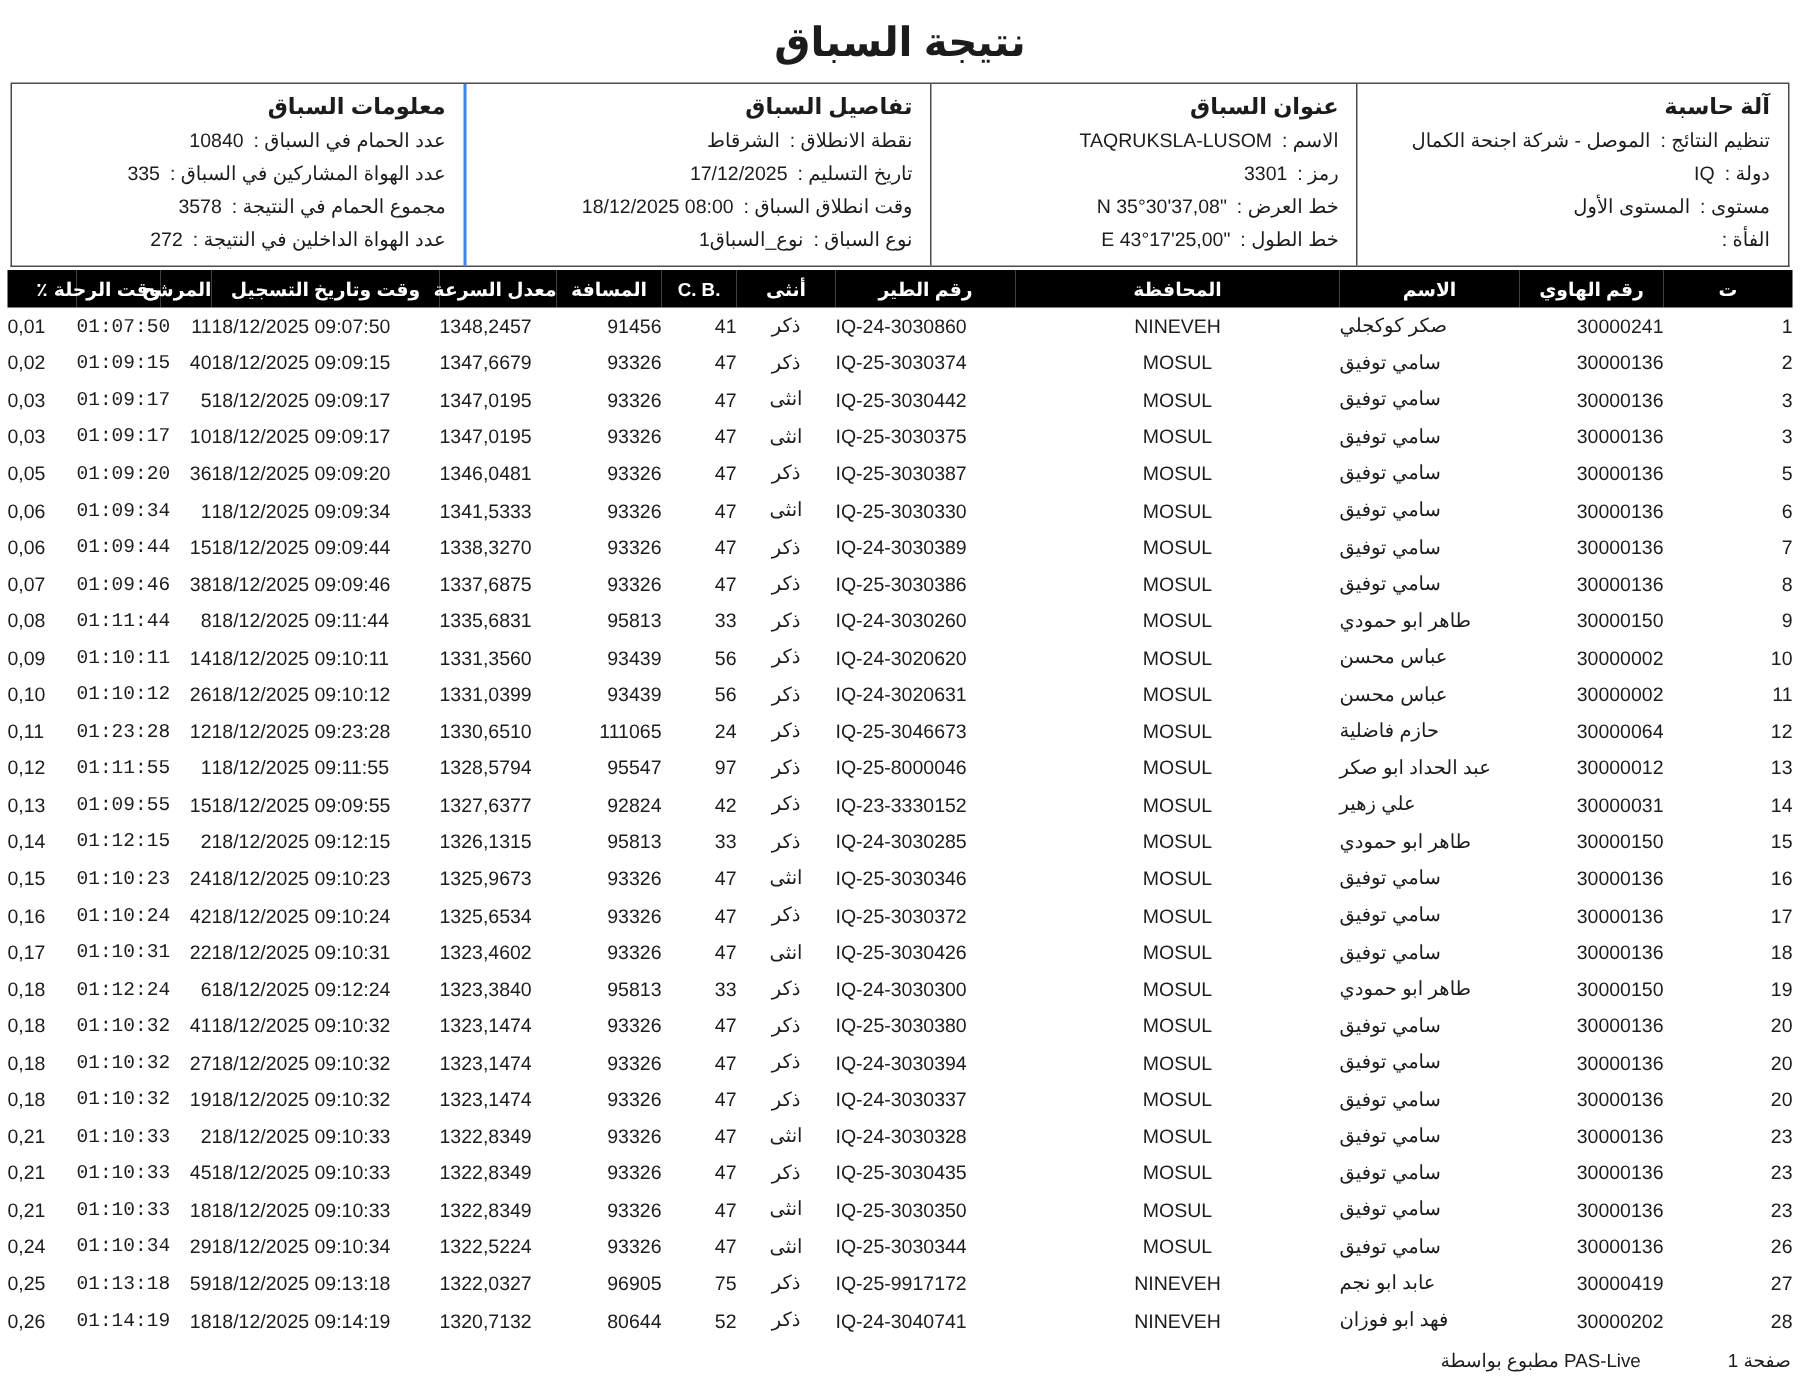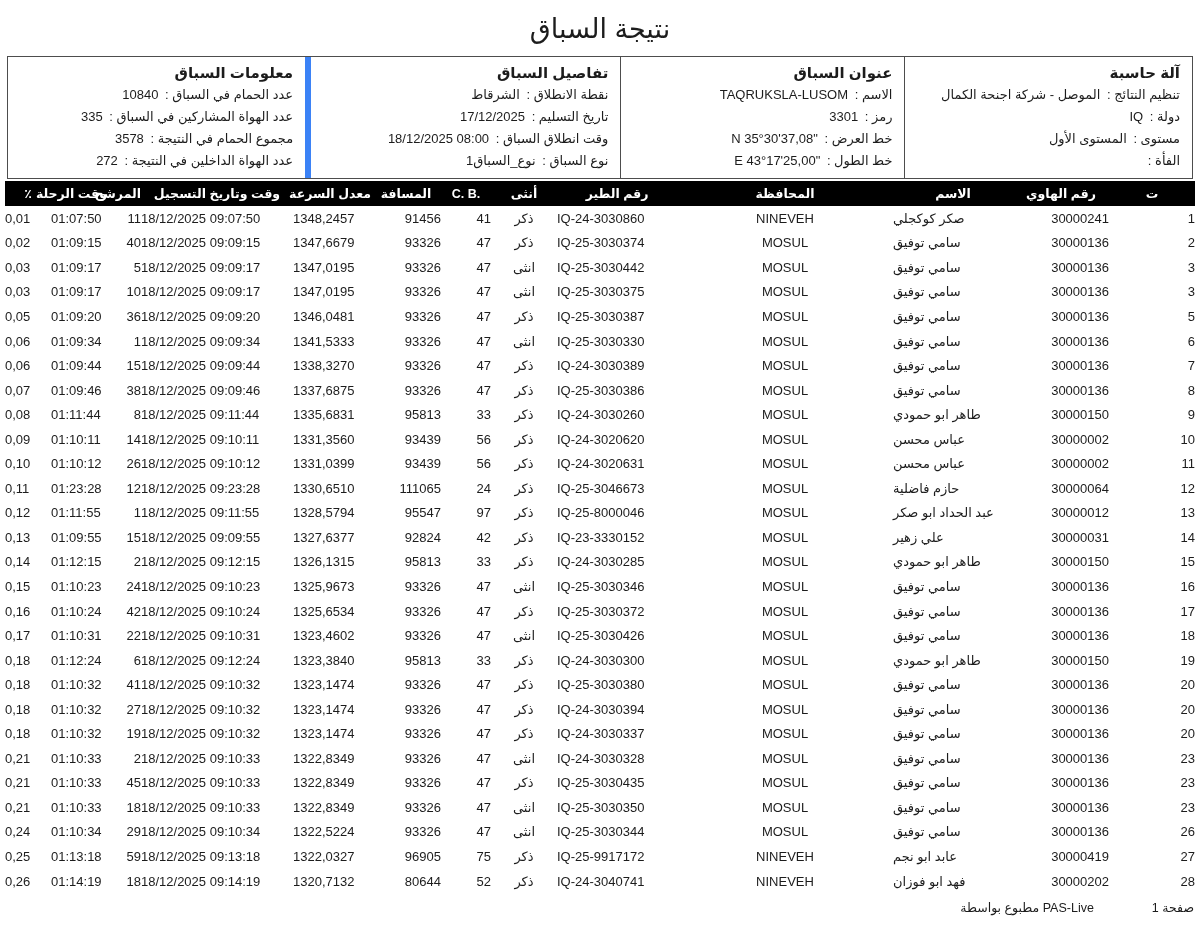--- a/index.html
+++ b/index.html
@@ -3,51 +3,51 @@
 <meta charset="utf-8">
 <style>
   html,body{margin:0;padding:0;background:#fff;}
   .doc{
     width:1200px;height:927px;margin:0 auto;background:#fff;color:#1c1c1c;
     font-family:"Liberation Sans","DejaVu Sans",sans-serif;position:relative;overflow:hidden;
   }
   
   .top-box{margin:0 7px;}
   .page-title{
-    text-align:center;font-size:27px;font-weight:normal;padding:13px 0 11px;
+    text-align:center;font-size:27px;font-weight:bold;padding:13px 0 11px;
     border-bottom:1px solid #4d4d4d;direction:rtl;
   }
   .info-panel{
     display:flex;direction:rtl;
     border-left:1px solid #4d4d4d;border-right:1px solid #4d4d4d;border-bottom:1px solid #4d4d4d;
     min-height:116px;
   }
   .info-section{padding:4px 12px 6px;box-sizing:border-box;}
   .info-section + .info-section{border-left:none;}
   .info-section.s0{flex:0 0 24.2%;}
   .info-section.s1{flex:0 0 24.0%;border-right:1px solid #4d4d4d;}
   .info-section.s2{flex:0 0 26.2%;border-right:1px solid #4d4d4d;}
-  .info-section.s3{flex:1;border-right:6px solid #3b82f6;}
+  .info-section.s3{flex:1;border-right:2px solid #3b82f6;}
   .info-title{font-size:15px;font-weight:bold;text-align:right;direction:rtl;line-height:23px;}
   .info-line{font-size:13px;text-align:right;direction:rtl;line-height:22px;white-space:nowrap;}
   .il-value{margin-right:3px;}
   
   table.results{
     width:1190px;margin:2px 5px 0;border-collapse:collapse;table-layout:fixed;
   }
   table.results thead tr{background:#000;}
   table.results th{
     color:#fff;font-size:12.5px;font-weight:bold;height:25px;padding:0;
     text-align:center;white-space:nowrap;overflow:visible;
   }
   table.results td{
     font-size:13px;height:24.55px;padding:0;white-space:nowrap;overflow:visible;
   }
   .c-pct{text-align:left;padding-left:13px;margin-left:44px;}
-  .c-time{text-align:left;}
+  .c-time{text-align:left;font-family:Liberation Mono, monospace;}
   .c-cand{text-align:right;}
   .c-dt{text-align:left;padding-left:9px;}
   .c-speed{text-align:left;}
   .c-dist{text-align:right;padding-right:8px;}
   .c-cb{text-align:right;padding-right:12px;}
   .c-sex{text-align:center;}
   .c-ring{text-align:left;padding-left:3px;}
   .c-gov{text-align:center;}
   .c-name{text-align:left;padding-right:24px;}
   .c-fancier{text-align:right;padding-right:14px;}

